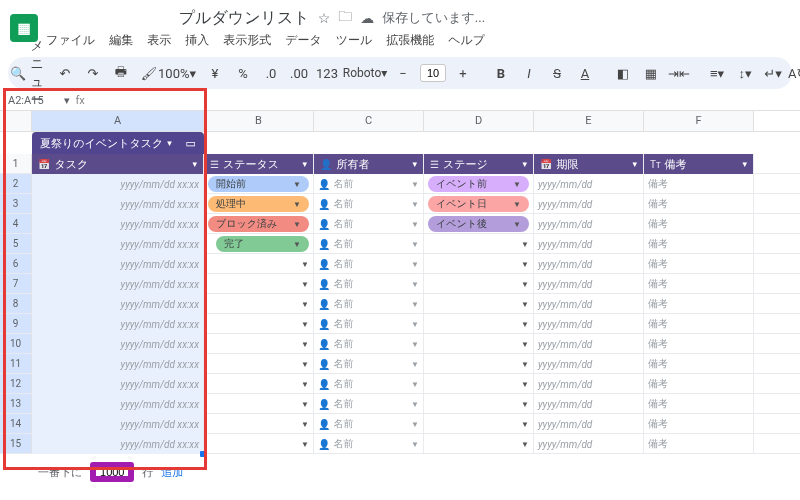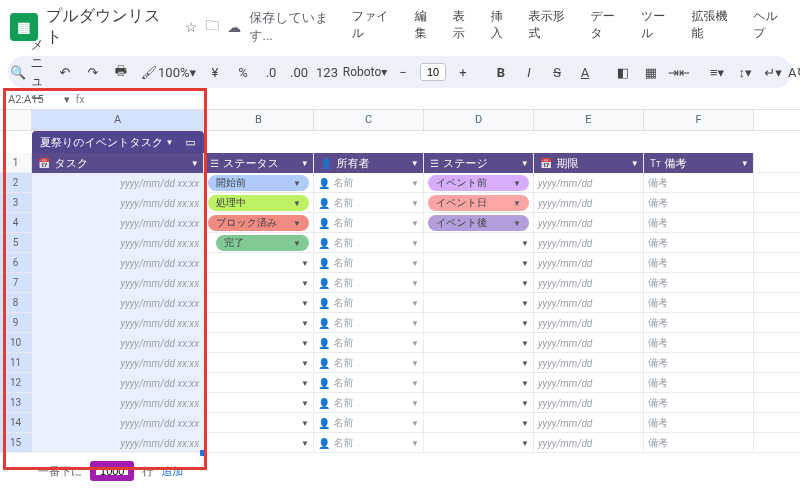--- a/index.html
+++ b/index.html
@@ -1,21 +1,21 @@
 <!DOCTYPE html>
 <html><head>
 <meta charset="utf-8">
 <style>
 * { margin:0; padding:0; box-sizing:border-box; }
 body { font-family:"Roboto",Arial,sans-serif; font-size:12px; color:#3c4043; background:#fff; overflow:hidden; }
 .wrap { width:800px; height:500px; position:relative; }
 
 .titlebar { display:flex; align-items:center; padding:6px 10px; gap:8px; }
 .logo { width:28px; height:28px; background:#0f9d58; border-radius:4px; display:flex; align-items:center; justify-content:center; color:#fff; font-size:14px; font-weight:bold; }
-.titleblock { display:flex; flex-direction:row; }
+.titleblock { display:flex; flex-direction:column;align-items:flex-end; }
 .title-row { display:flex; align-items:center; gap:8px; }
 .doc-title { font-size:16px; color:#3c4043; }
 .star,.folder,.cloud { color:#5f6368; font-size:14px; }
 .saving { color:#5f6368; font-size:13px; }
 .menubar { display:flex; gap:14px; font-size:12px; color:#444; margin-top:2px; }
 .menubar span { cursor:pointer; }
 
 .toolbar { display:flex; align-items:center; gap:6px; padding:4px 8px; margin:2px 8px; background:#edf2fa; border-radius:24px; }
 .tbtn { min-width:22px; height:24px; display:flex; align-items:center; justify-content:center; color:#444; font-size:13px; cursor:pointer; border-radius:4px; padding:0 3px; }
 .sep { width:1px; height:18px; background:#c7c7c7; margin:0 2px; }
@@ -46,21 +46,21 @@
 
 .fhdr { background:#5b4b8a; color:#fff; font-size:11px; display:flex; align-items:center; gap:4px; padding:0 6px; }
 .fhdr .ic { font-size:10px; opacity:.85; }
 .fhdr .dd { margin-left:auto; font-size:9px; }
 
 .cA.data { background:#e9f0fd; justify-content:flex-end; color:#9aa0a6; font-style:italic; font-size:10px; }
 
 .chip { border-radius:10px; padding:1px 8px; font-size:10px; display:inline-flex; align-items:center; flex:1; }
 .chip .ar { margin-left:auto; font-size:8px; color:#555; }
 .c-blue { background:#aecbfa; }
-.c-yellow { background:#bef264;align-items:center; }
+.c-yellow { background:#fdba74;align-items:center; }
 .c-red { background:#f28b82; }
 .c-green { background:#81c995;margin-left:8px; }
 .c-lpurp { background:#d7aefb; }
 .c-purp { background:#fca5a5; }
 .c-dpurp { background:#b39ddb; }
 
 .owner { color:#9aa0a6; display:flex; align-items:center; gap:3px; flex:1; }
 .owner .ar { margin-left:auto; font-size:8px; }
 .date { color:#9aa0a6; font-style:italic; font-size:10px; }
 .note { color:#9aa0a6; font-size:10px; }

